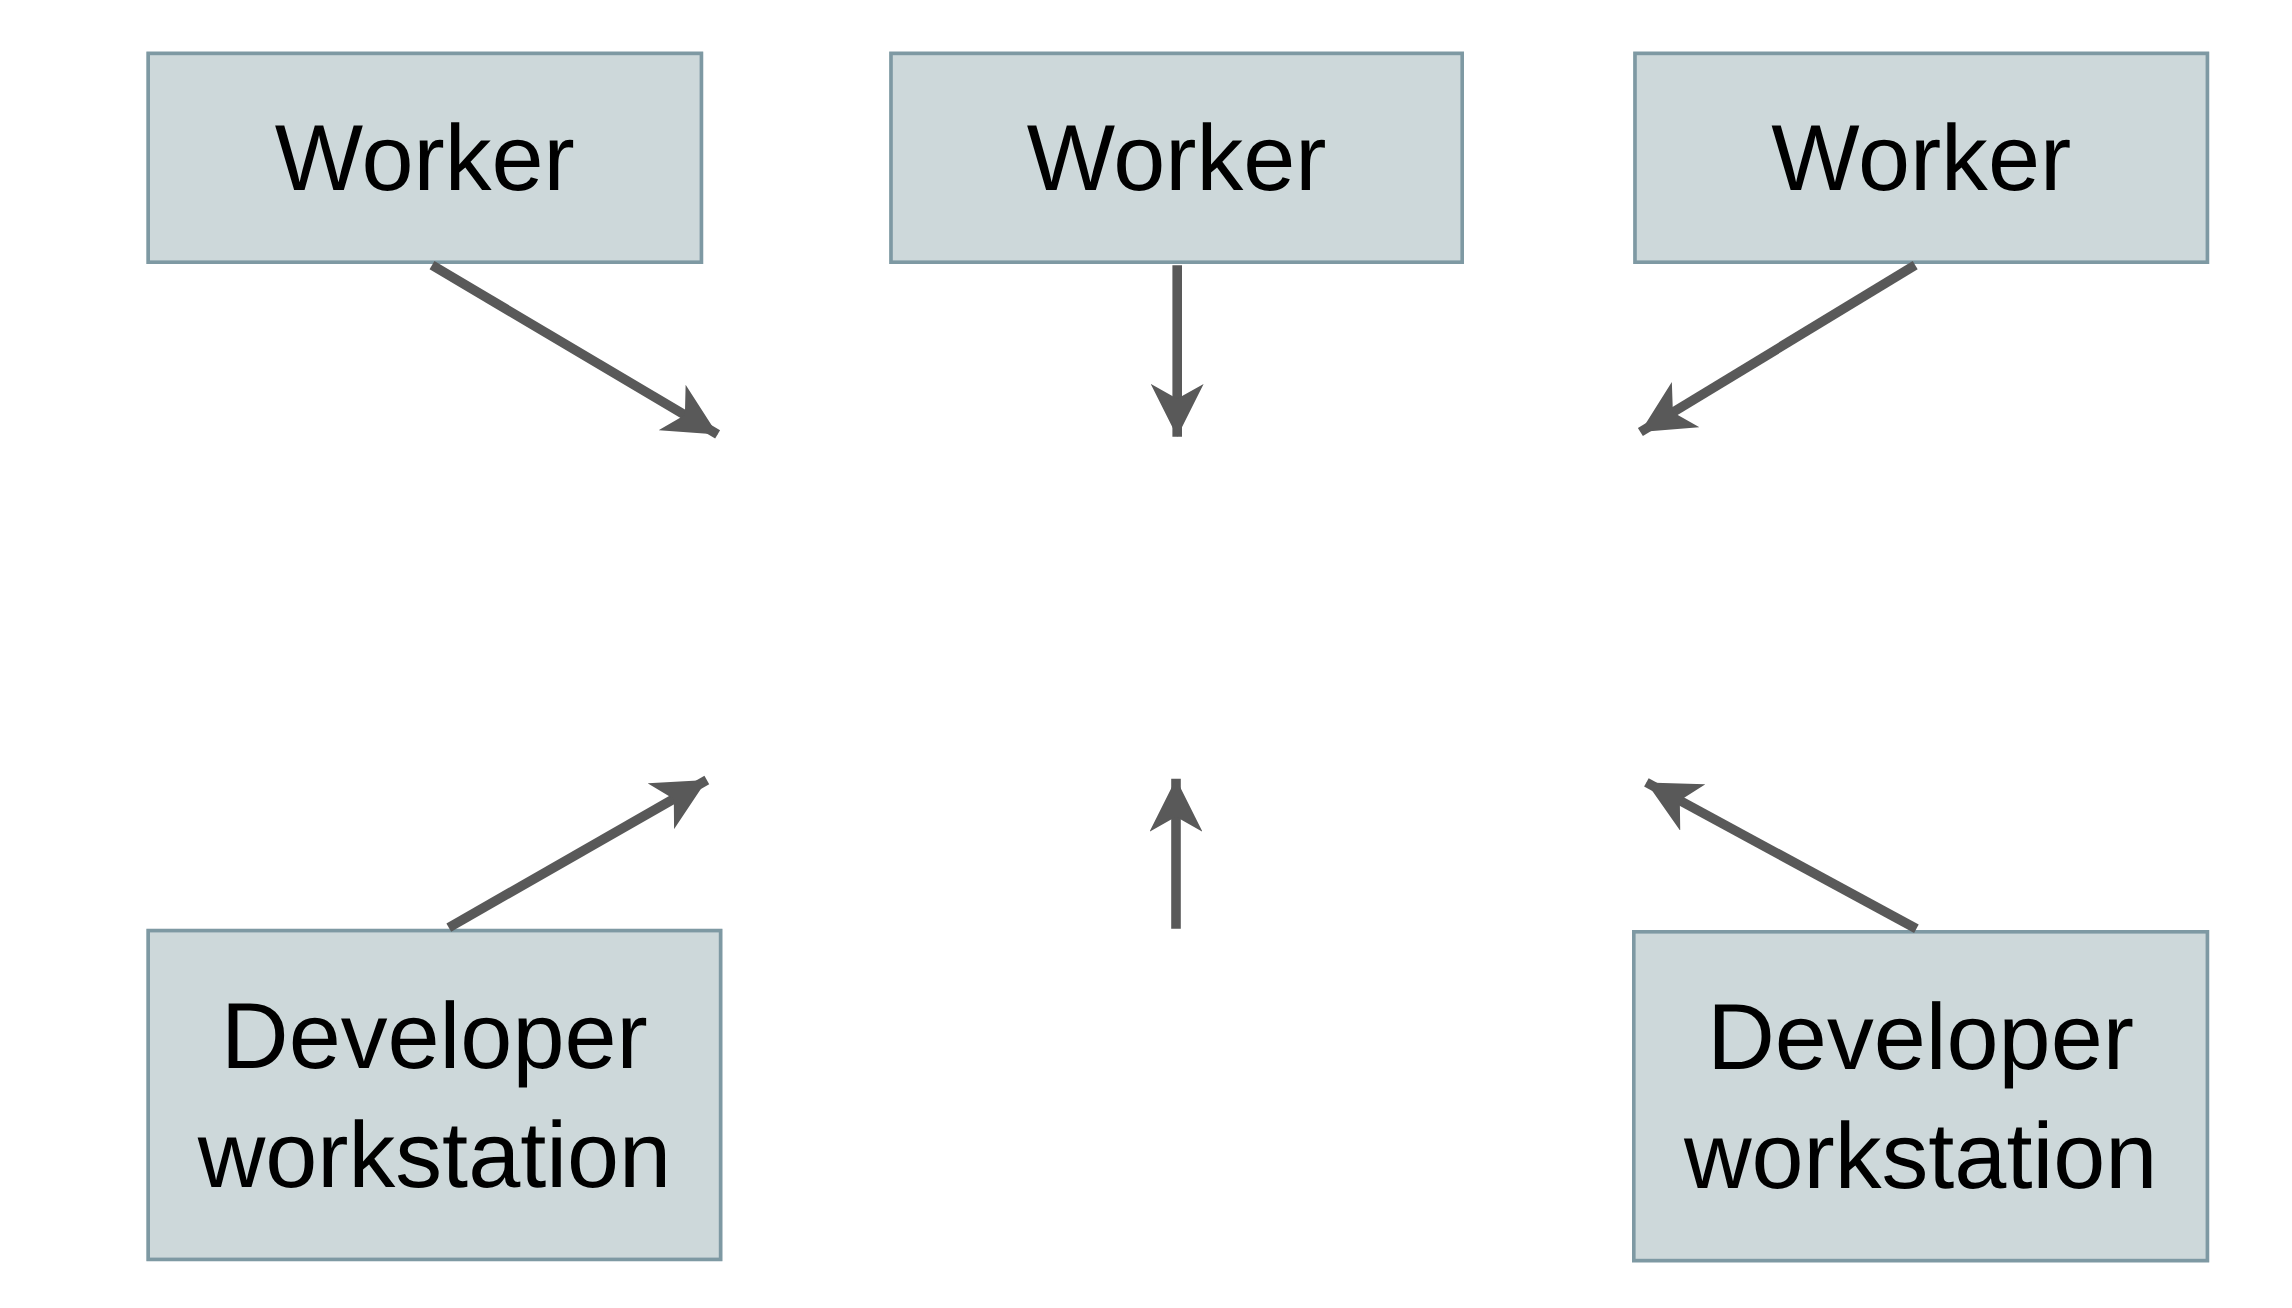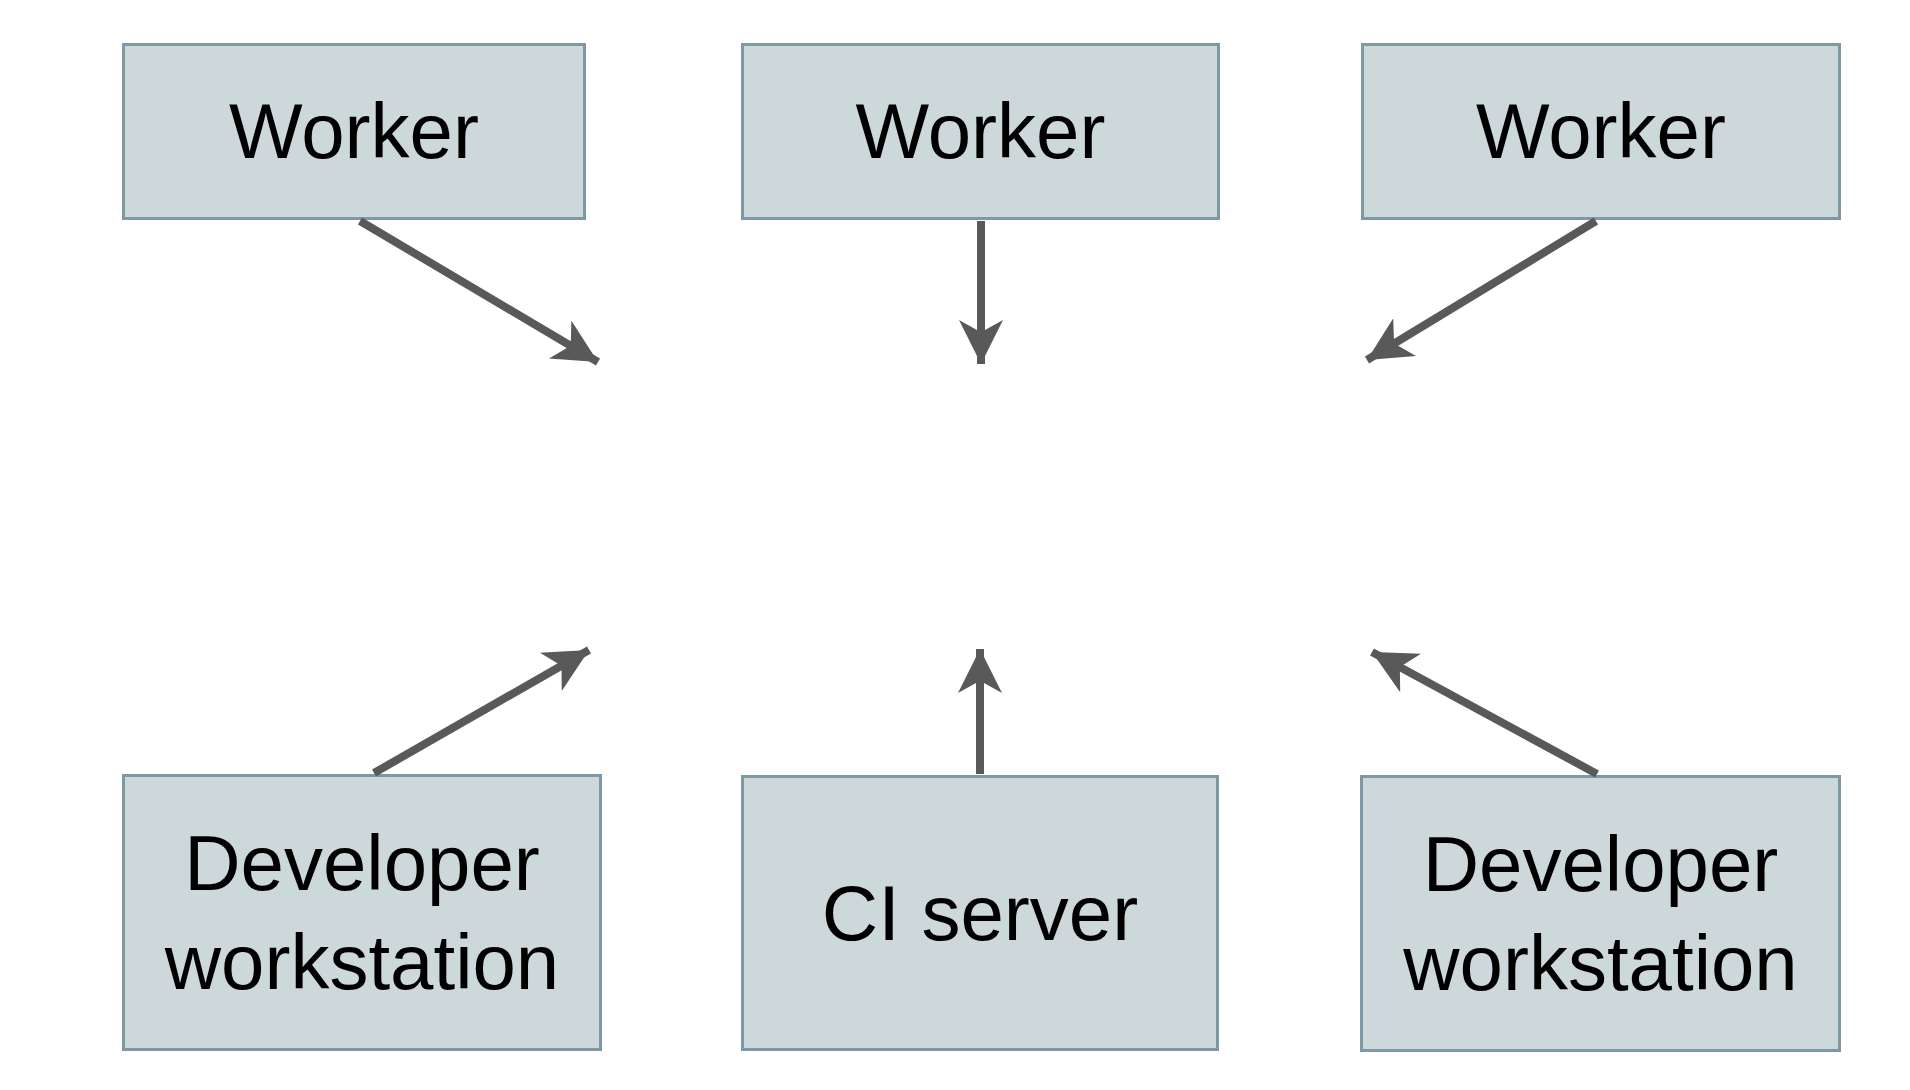--- a/index.html
+++ b/index.html
@@ -62,23 +62,20 @@
 
   <div class="node" style="left:1361px; top:43px; width:480px; height:177px;">
     <span class="label">Worker</span>
   </div>
 
 
   <div class="node" style="left:122px; top:774px; width:480px; height:277px;">
     <span class="label">Developer workstation</span>
   </div>
 
-  <div class="node" style="left:741px; top:775px; width:478px; height:276px;">
-    <span class="label">CI server</span>
-  </div>
 
   <div class="node" style="left:1360px; top:775px; width:481px; height:277px;">
     <span class="label">Developer workstation</span>
   </div>
 
   <svg class="arrows" width="1910" height="1090" viewBox="0 0 1910 1090" xmlns="http://www.w3.org/2000/svg">
     <defs>
       <marker id="arrowhead" viewBox="0 0 10 10" refX="10" refY="5" markerWidth="5.5" markerHeight="5.5" orient="auto-start-reverse" markerUnits="strokeWidth">
         <path d="M0,0 L10,5 L0,10 L2.8,5 Z" fill="#595959"></path>
       </marker>

